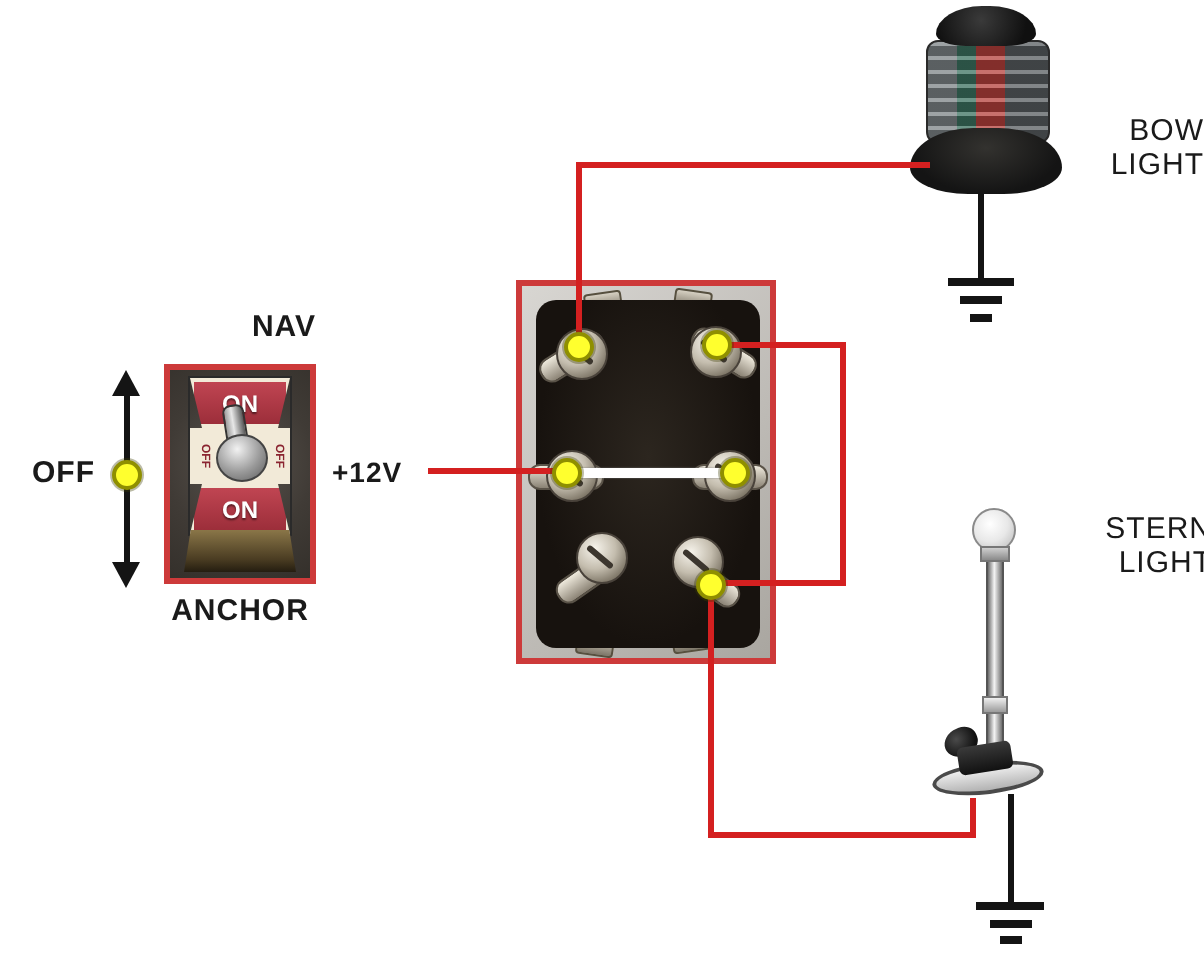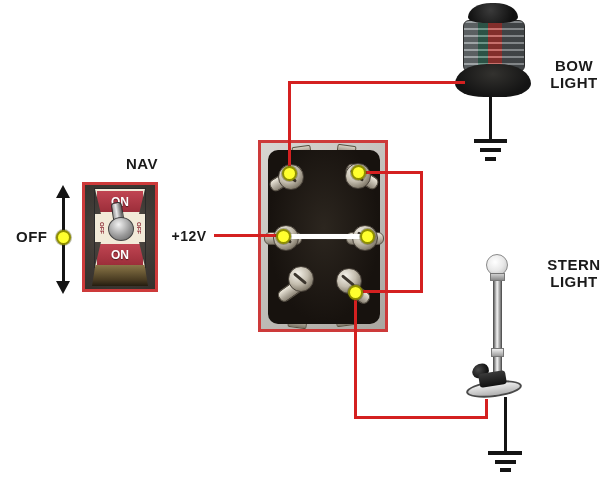--- a/index.html
+++ b/index.html
@@ -2,21 +2,21 @@
 <html><head>
 <meta charset="utf-8">
 <style>
   html,body{margin:0;padding:0;background:#888;}
   #canvas{
     position:relative;width:602px;height:480px;background:#ffffff;
     font-family:"Liberation Sans", sans-serif;overflow:hidden;
   }
   .abs{position:absolute;}
   .lbl{color:#1a1a1a;font-weight:bold;font-size:15px;letter-spacing:0.5px;}
-  .lbl2{color:#1a1a1a;font-weight:bold;font-size:15px;line-height:17px;text-align:center;letter-spacing:0.5px;}
+  .lbl2{color:#1a1a1a;font-weight:normal;font-size:15px;line-height:17px;text-align:right;letter-spacing:0.5px;}
   
   .wire-red{background:#d42020;}
   .wire-black{background:#141414;}
   .gnd-bar{background:#141414;height:4px;}
   
   .dot{
     width:11px;height:11px;border-radius:50%;
     background:#ffff2e;border:2px solid #8f8f00;
     box-shadow:0 0 0 1px rgba(60,60,0,.35);
     z-index:40;
@@ -134,28 +134,29 @@
         <span class="off-side">OFF</span>
         <span class="off-side">OFF</span>
       </div>
       <div class="abs plate-red" style="left:0;top:53px;width:50px;height:25px;line-height:23px;clip-path:polygon(12% 0,88% 0,100% 100%,0 100%);">ON</div>
     </div>
     <div class="abs" id="toggle-lever" style="left:30px;top:17px;"></div>
     <div class="abs" id="toggle-nut" style="left:23px;top:32px;"></div>
     <div class="abs" id="toggle-base" style="left:7px;top:80px;width:56px;height:21px;"></div>
   </div>
 
+  <div class="abs lbl" style="left:68px;top:297px;width:104px;text-align:center;">ANCHOR</div>
 
   <div class="abs lbl" style="left:16px;top:228px;">OFF</div>
   <div class="abs wire-black" style="left:62px;top:195px;width:3px;height:86px;"></div>
   <div class="abs arrowhead" style="left:56px;top:185px;border-left:7px solid transparent;border-right:7px solid transparent;border-bottom:13px solid #141414;"></div>
   <div class="abs arrowhead" style="left:56px;top:281px;border-left:7px solid transparent;border-right:7px solid transparent;border-top:13px solid #141414;"></div>
   <div class="abs dot" style="left:56px;top:230px;"></div>
 
-  <div class="abs lbl" style="left:166px;top:228px;width:46px;text-align:center;font-size:14px;">+12V</div>
+  <div class="abs lbl" style="left:166px;top:228px;width:46px;text-align:left;font-size:14px;">+12V</div>
   <div class="abs wire-red" style="left:214px;top:234px;width:70px;height:3px;z-index:20;"></div>
 
   <div class="abs photo-frame" id="dpdt-photo" style="left:258px;top:140px;width:130px;height:192px;"></div>
   <div class="abs" id="dpdt-body" style="left:268px;top:150px;width:112px;height:174px;"></div>
 
   <div class="abs tab" style="left:292px;top:146px;width:17px;height:8px;transform:rotate(-8deg);"></div>
   <div class="abs tab" style="left:337px;top:145px;width:17px;height:8px;transform:rotate(8deg);"></div>
   <div class="abs tab" style="left:288px;top:317px;width:17px;height:9px;transform:rotate(8deg);"></div>
   <div class="abs tab" style="left:336px;top:315px;width:17px;height:9px;transform:rotate(-8deg);"></div>
 

